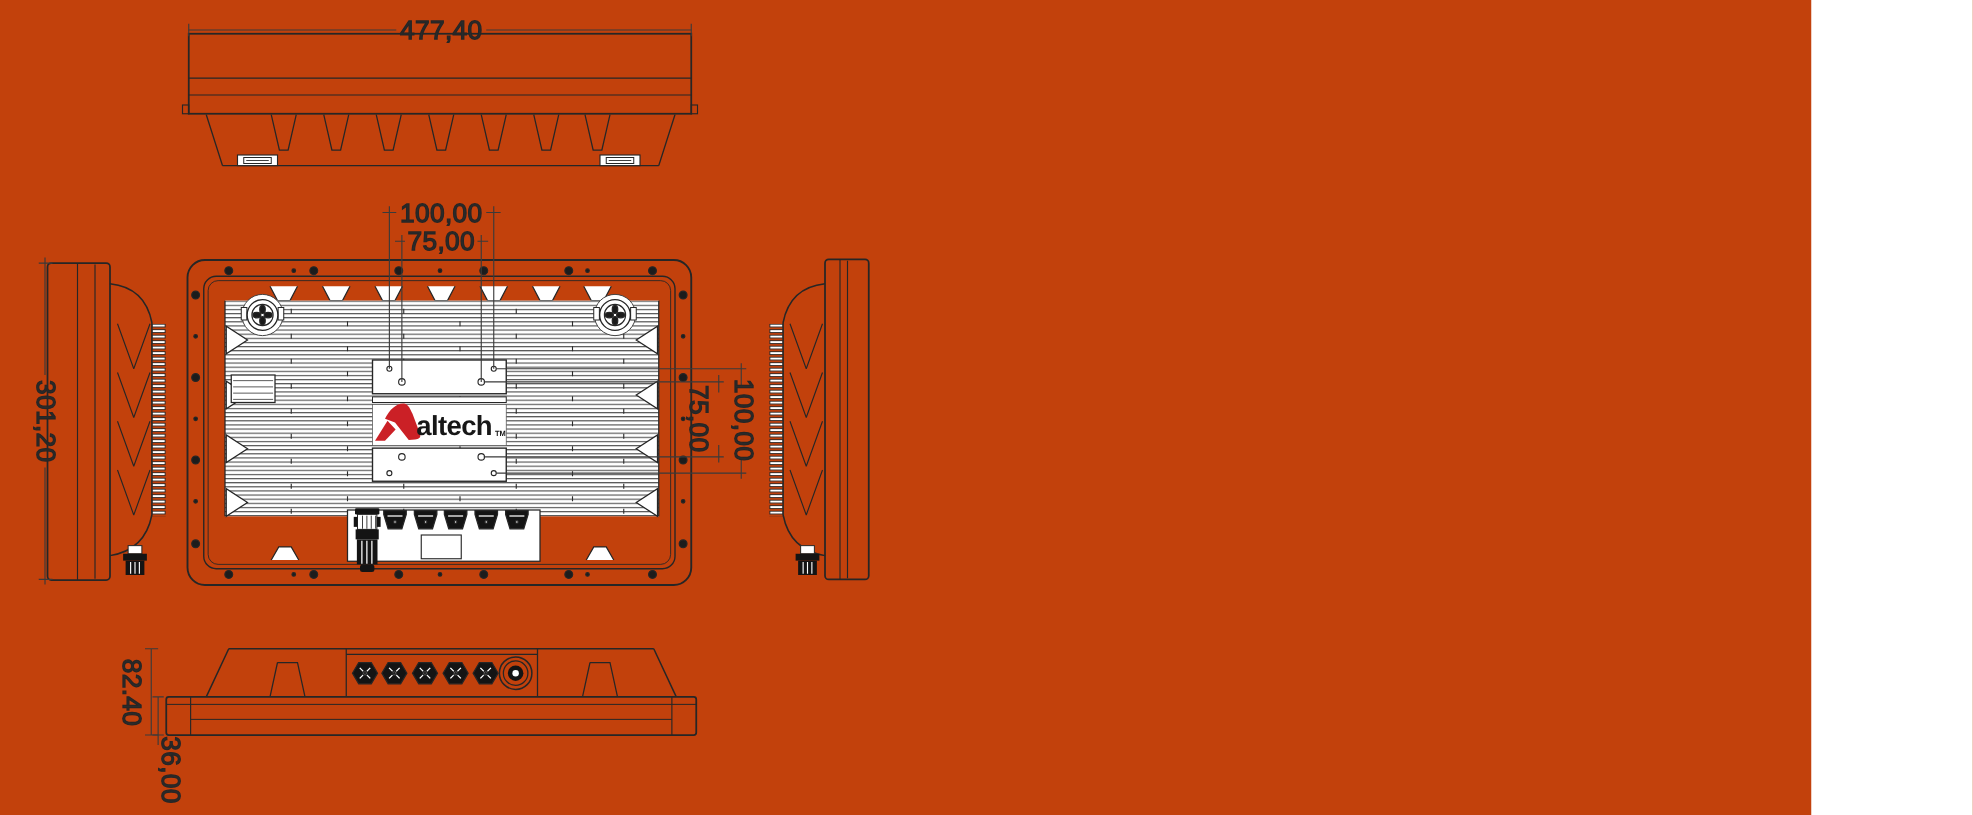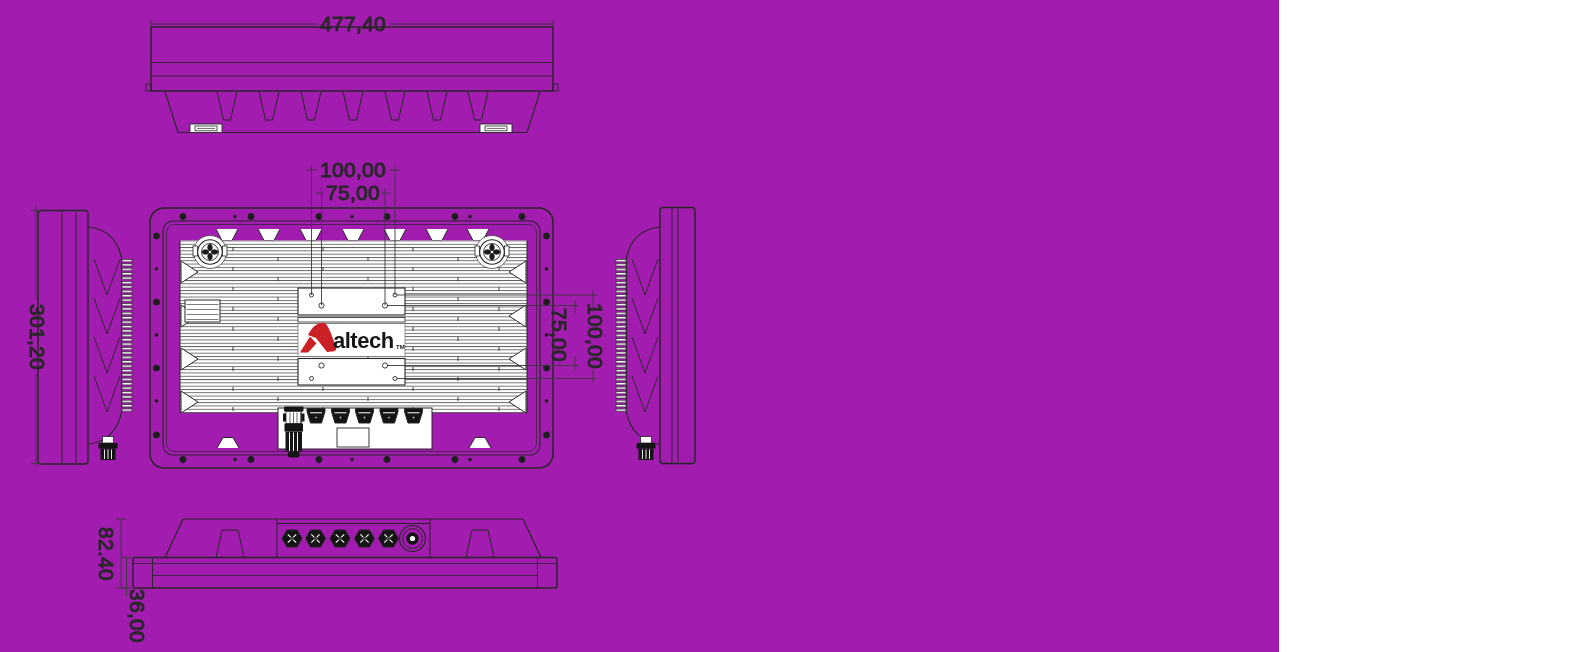--- a/index.html
+++ b/index.html
@@ -1,16 +1,16 @@
 <!DOCTYPE html>
 <html><head>
 <meta charset="utf-8">
 <style>
   html,body{margin:0;padding:0;background:#ffffff;}
-  .canvas{position:relative;width:1279px;height:652px;background:#a21caf;overflow:hidden;
+  .canvas{position:relative;width:1449px;height:652px;background:#c2410c;overflow:hidden;
           font-family:"Liberation Sans", sans-serif;}
   svg{display:block;}
   text{font-family:"Liberation Sans", sans-serif;}
   .dim{font-size:21px;fill:#2b2b2b;letter-spacing:0.3px;}
   .logo-word{font-size:22px;font-weight:bold;fill:#171717;letter-spacing:-0.5px;}
   .logo-tm{font-size:6px;font-weight:bold;fill:#171717;}
 </style>
 </head>
 <body>
 

